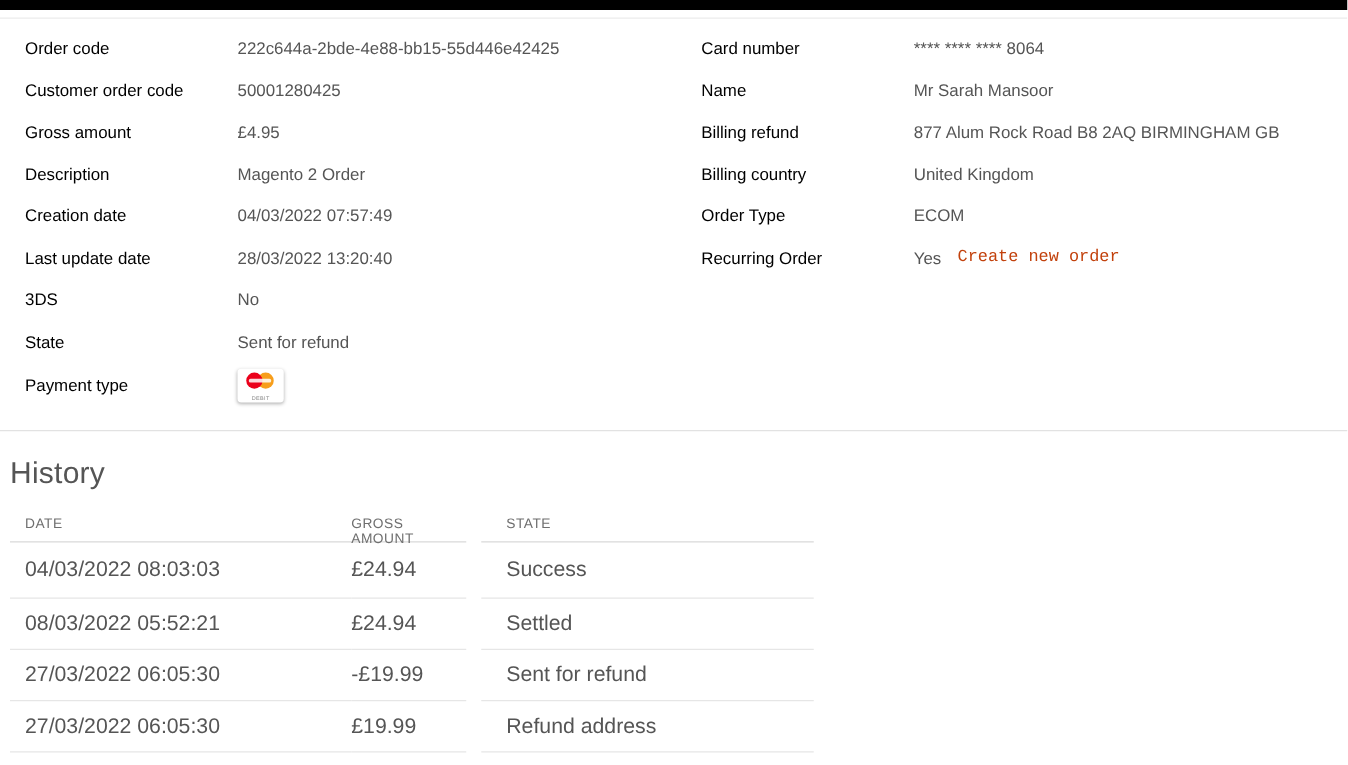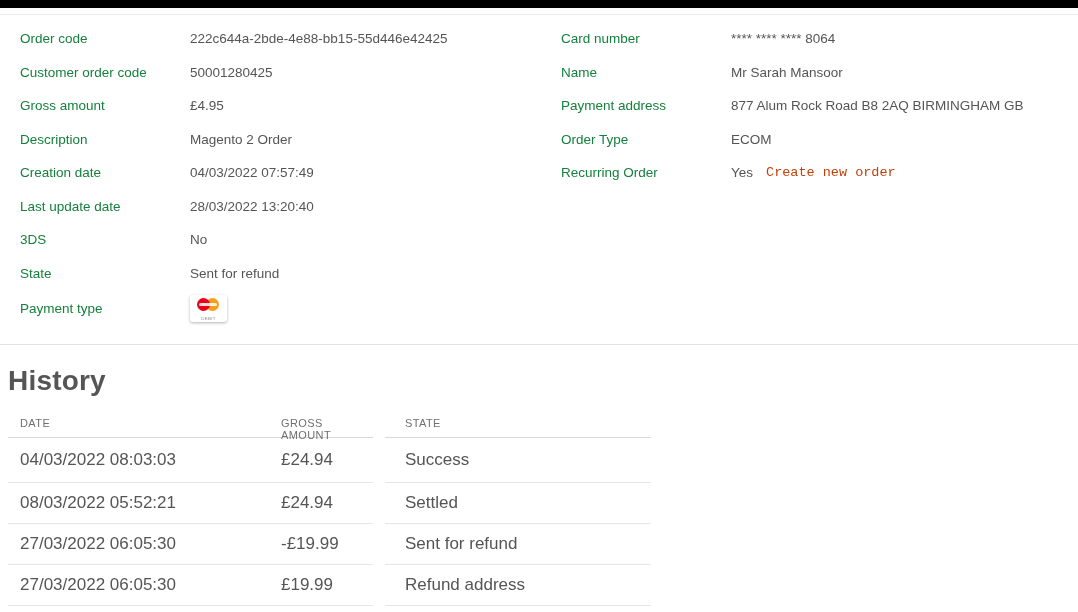--- a/index.html
+++ b/index.html
@@ -22,21 +22,21 @@
   .details-col.right { padding-left: 22px; }
   .detail-row {
     height: 33.5px;
     display: flex;
     align-items: center;
     font-size: 13.5px;
   }
   .detail-label {
     width: 170px;
     flex: 0 0 170px;
-    color: #15803d;
+    color: #000000;
   }
   .detail-value { color: #555555; }
   .detail-link {
     color: #c2410c;
     text-decoration: none;
     margin-left: 13px;
     cursor: pointer;
     font-family: Liberation Mono, monospace;
   }
   .detail-row.icon-row { height: 36px; }
@@ -65,22 +65,22 @@
     position: absolute; bottom: 1px; left: 0; right: 0;
     text-align: center;
     font-size: 8px; transform: scale(0.55); transform-origin: center bottom;
     color: #8a8a8a; letter-spacing: 0.5px;
   }
 
   
   .section-divider { border-top: 1px solid #e2e2e2; }
   .history { padding-left: 8px; padding-top: 20px; }
   .history-title {
-    font-size: 28px;
-    font-weight: 700;
+    font-size: 24px;
+    font-weight: 400;
     color: #555555;
     letter-spacing: 0.2px;
   }
   .history-table { margin-top: 20px; width: 643px; }
   .h-row { display: flex; }
   .h-cell { display: flex; align-items: center; }
   .cell-date   { width: 273px; padding-left: 12px; }
   .cell-amount { width: 92px; }
   .cell-gap    { width: 12px; }
   .cell-state  { width: 266px; padding-left: 20px; }
@@ -158,22 +158,26 @@
   <div class="details-col right">
       <div class="detail-row">
         <span class="detail-label">Card number</span>
         <span class="detail-value">**** **** **** 8064</span>
       </div>
       <div class="detail-row">
         <span class="detail-label">Name</span>
         <span class="detail-value">Mr Sarah Mansoor</span>
       </div>
       <div class="detail-row">
-        <span class="detail-label">Payment address</span>
+        <span class="detail-label">Billing refund</span>
         <span class="detail-value">877 Alum Rock Road B8 2AQ BIRMINGHAM GB</span>
+      </div>
+      <div class="detail-row">
+        <span class="detail-label">Billing country</span>
+        <span class="detail-value">United Kingdom</span>
       </div>
       <div class="detail-row">
         <span class="detail-label">Order Type</span>
         <span class="detail-value">ECOM</span>
       </div>
       <div class="detail-row">
         <span class="detail-label">Recurring Order</span>
         <span class="detail-value">Yes</span>
         <a class="detail-link" href="#">Create new order</a>
       </div>

